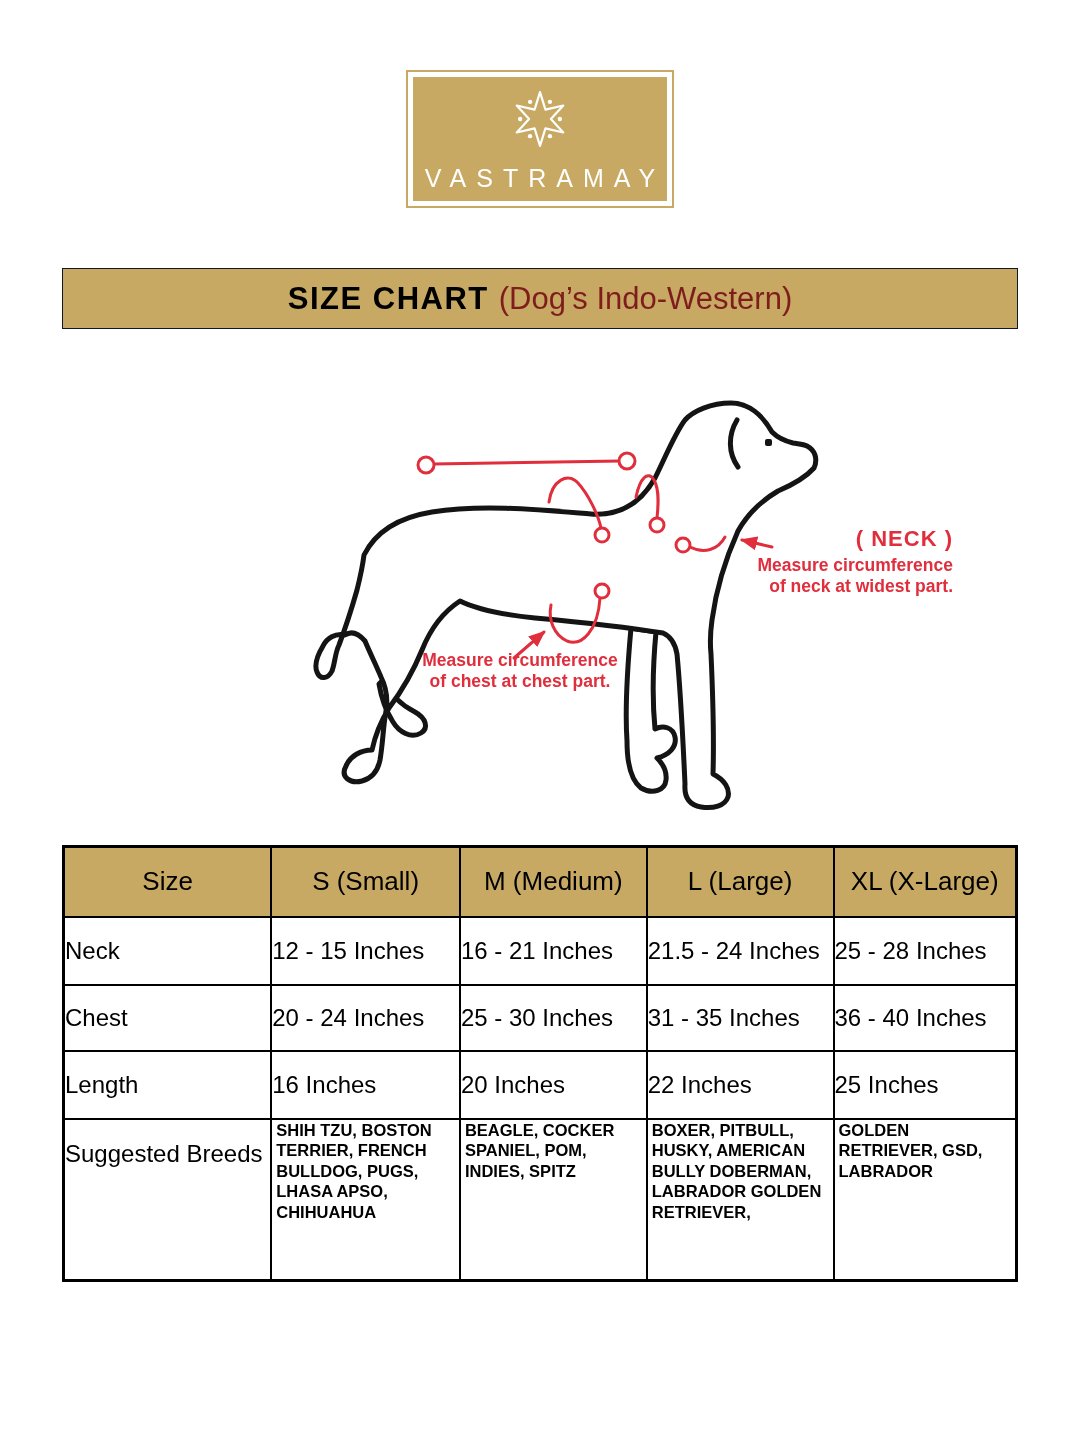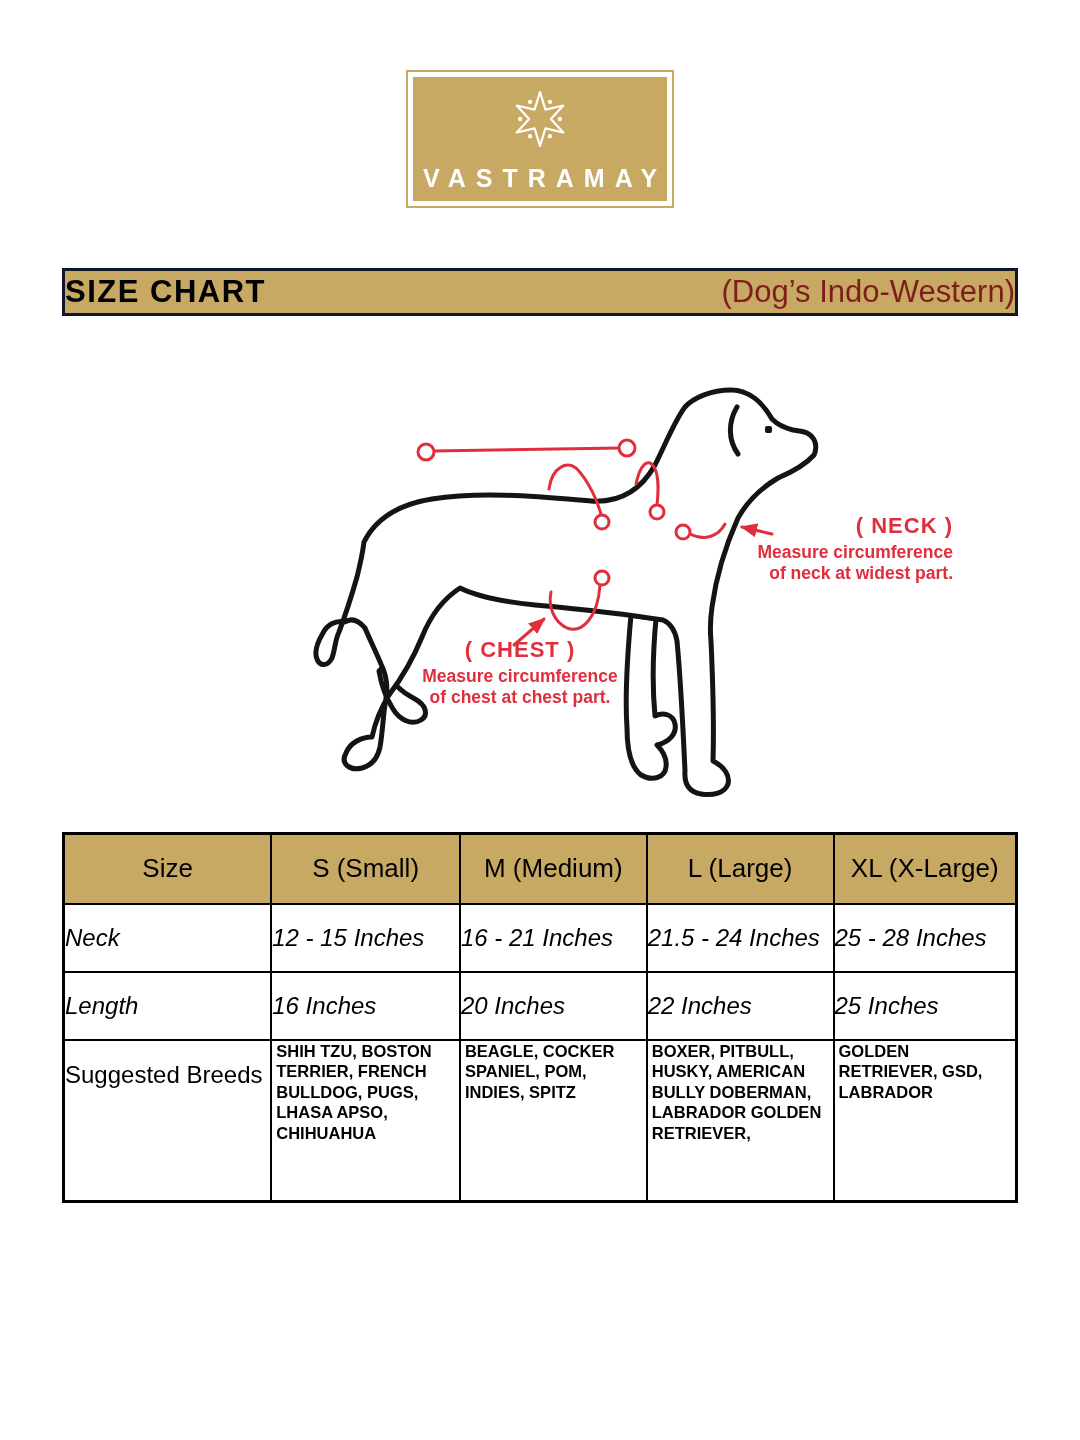--- a/index.html
+++ b/index.html
@@ -8,25 +8,25 @@
     --ink:#141414;
   }
   *{margin:0;padding:0;box-sizing:border-box;}
   body{background:#ffffff;font-family:"Liberation Sans", sans-serif;}
   .page{position:relative;width:1080px;height:1440px;background:#ffffff;overflow:hidden;}
 
   
   .logo-box{width:268px;height:138px;margin:70px auto 0;border:2px solid var(--gold);background:#ffffff;padding:5px;}
   .logo-inner{width:100%;height:100%;background:var(--gold);display:flex;flex-direction:column;align-items:center;justify-content:center;}
   .emblem{width:64px;height:64px;margin-top:2px;}
-  .brand-name{color:#ffffff;font-size:25px;letter-spacing:10px;text-indent:10px;margin-top:13px;font-weight:700;}
+  .brand-name{color:#ffffff;font-size:25px;letter-spacing:10px;text-indent:10px;margin-top:13px;font-weight:400;}
 
   
-  .title-bar{width:956px;height:48px;margin:60px auto 0;background:var(--gold);border:3px solid #0f172a;
-             display:flex;align-items:center;justify-content:space-between;white-space:pre;}
+  .title-bar{width:956px;height:61px;margin:60px auto 0;background:var(--gold);border:1px solid #0f172a;
+             display:flex;align-items:center;justify-content:center;white-space:pre;}
   .title-main{font-size:31px;font-weight:bold;color:#000;letter-spacing:1.5px;}
   .title-sub{font-size:31px;color:#7f1d1d;margin-left:10px;}
 
   
   .diagram{position:relative;width:1080px;height:516px;}
   .dog-svg{position:absolute;left:280px;top:55px;}
   .ann{position:absolute;text-align:center;color:var(--red);font-weight:bold;line-height:1.22;}
   .ann .ann-label{font-size:22px;letter-spacing:1px;margin-bottom:2px;}
   .ann .ann-cap{font-size:17.5px;}
   .ann-length{left:377px;top:61px;width:300px;}
@@ -35,21 +35,21 @@
 
   
   table.size-table{width:956px;margin:0 auto;border-collapse:collapse;border:3px solid #000;table-layout:fixed;}
   .size-table col.c0{width:21.8%}
   .size-table col.c1{width:19.8%}
   .size-table col.c2{width:19.6%}
   .size-table col.c3{width:19.6%}
   .size-table col.c4{width:19.2%}
   .size-table th,.size-table td{border:2px solid #000;vertical-align:middle;color:#000;overflow:hidden;}
   .size-table thead th{background:var(--gold);font-weight:400;font-size:26px;height:70px;}
-  .row-measure td{font-size:24px;font-style:italic;}
+  .row-measure td{font-size:24px;}
   .row-neck td{height:68px;}
   .row-chest td{height:66px;}
   .row-length td{height:68px;}
   .row-breeds td{height:162px;vertical-align:top;}
   .row-breeds td.breed-cell{font-weight:bold;font-size:16.5px;line-height:1.25;padding-left:4px;padding-right:4px;}
   .row-breeds td.row-label{font-size:24px;padding-top:20px;}
 </style>
 </head>
 <body>
 
@@ -110,21 +110,20 @@
         <circle cx="322" cy="207" r="7"></circle>
       </g>
     </svg>
 
     <div class="ann ann-neck">
       <div class="ann-label">( NECK )</div>
       <div class="ann-cap">Measure circumference</div>
       <div class="ann-cap">of neck at widest part.</div>
     </div>
     <div class="ann ann-chest">
-      <div class="ann-label">( CHEST )</div>
       <div class="ann-cap">Measure circumference</div>
       <div class="ann-cap">of chest at chest part.</div>
     </div>
   </div>
 
   <table class="size-table">
     <colgroup>
         <col class="c0">
         <col class="c1">
         <col class="c2">
@@ -141,20 +140,27 @@
       </tr>
     </thead>
     <tbody>
       <tr class="row-measure row-neck">
         <td class="row-label">Neck</td>
         <td>12 - 15 Inches</td>
         <td>16 - 21 Inches</td>
         <td>21.5 - 24 Inches</td>
         <td>25 - 28 Inches</td>
       </tr>
+      <tr class="row-measure row-chest">
+        <td class="row-label">Chest</td>
+        <td>20 - 24 Inches</td>
+        <td>25 - 30 Inches</td>
+        <td>31 - 35 Inches</td>
+        <td>36 - 40 Inches</td>
+      </tr>
       <tr class="row-measure row-length">
         <td class="row-label">Length</td>
         <td>16 Inches</td>
         <td>20 Inches</td>
         <td>22 Inches</td>
         <td>25 Inches</td>
       </tr>
       <tr class="row-breeds">
         <td class="row-label">Suggested Breeds</td>
         <td class="breed-cell">SHIH TZU, BOSTON TERRIER, FRENCH BULLDOG, PUGS, LHASA APSO, CHIHUAHUA</td>

